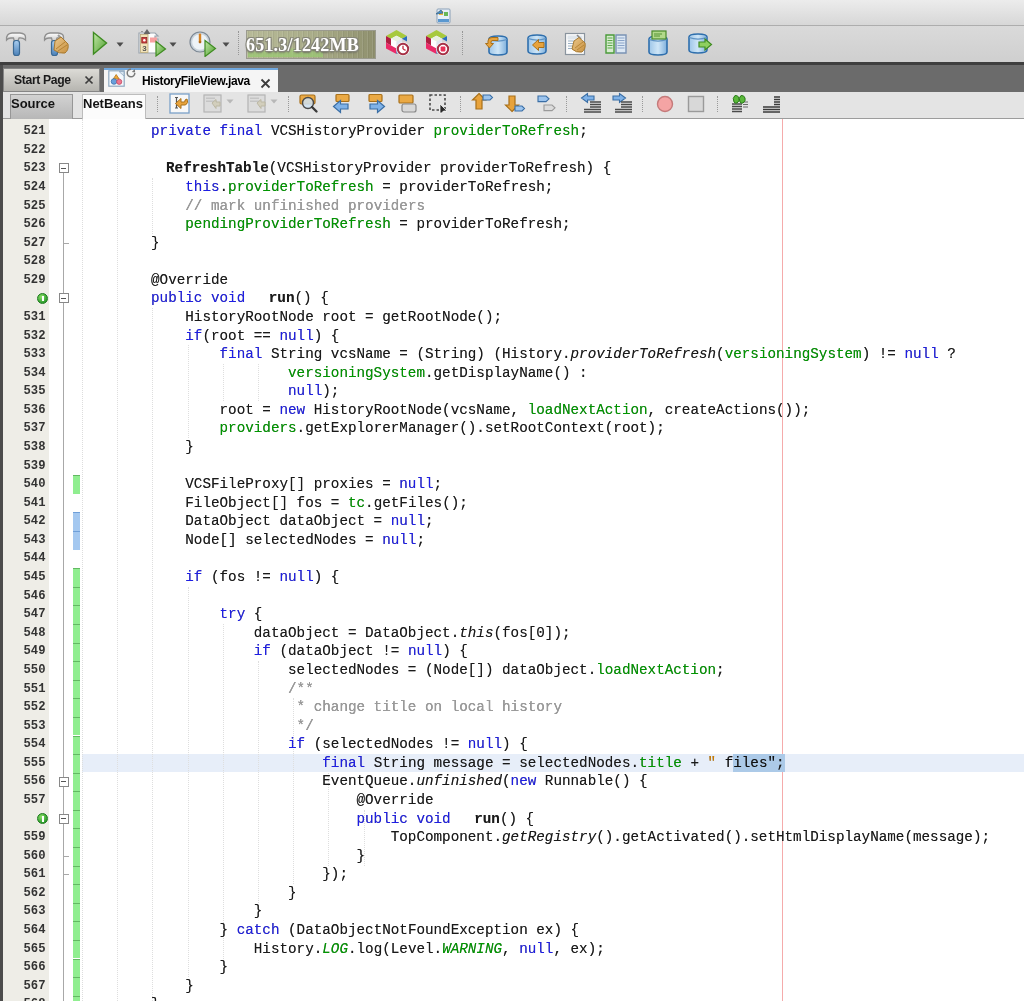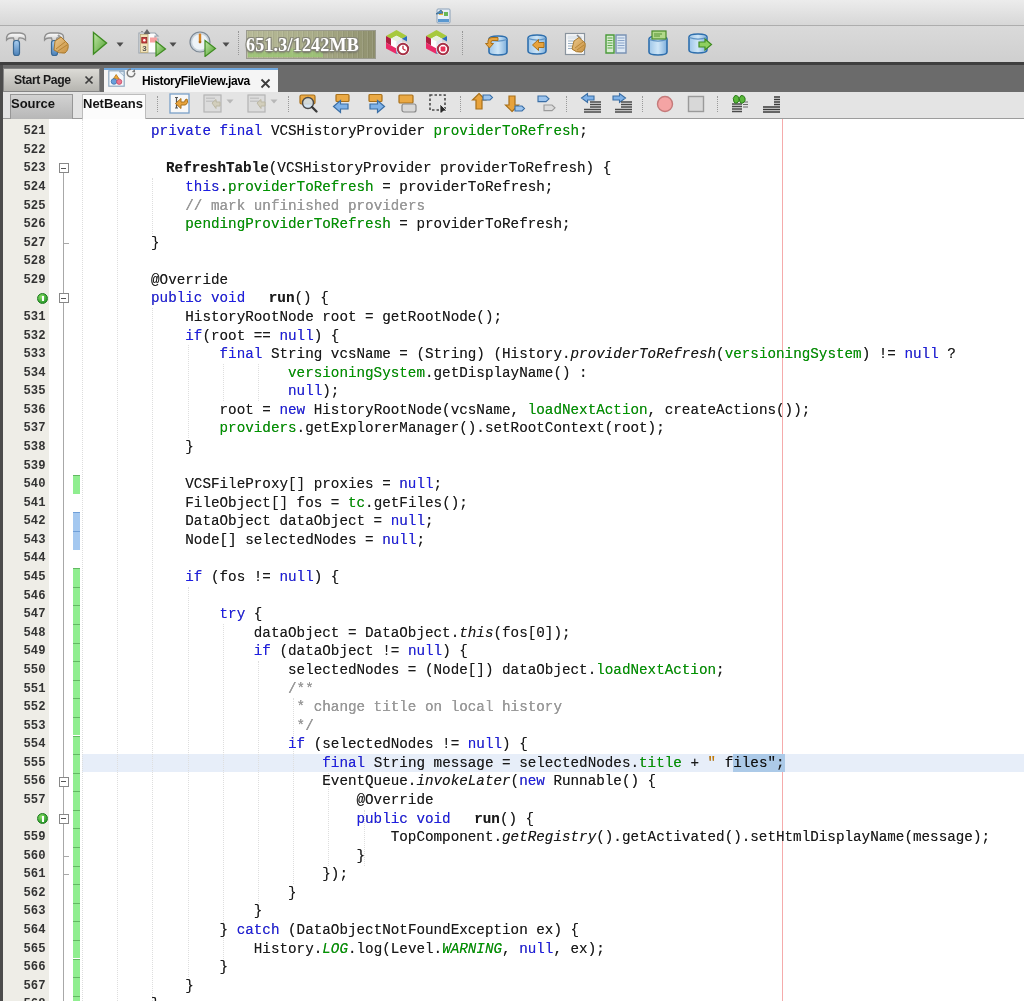--- a/index.html
+++ b/index.html
@@ -211,21 +211,21 @@
 
             <span class="k">try</span> {
                 dataObject = DataObject.<span class="si">this</span>(fos[0]);
                 <span class="k">if</span> (dataObject != <span class="k">null</span>) {
                     selectedNodes = (Node[]) dataObject.<span class="g">loadNextAction</span>;
                     <span class="c">/**</span>
                     <span class="c"> * change title on local history</span>
                     <span class="c"> */</span>
                     <span class="k">if</span> (selectedNodes != <span class="k">null</span>) {
                         <span class="k">final</span> String message = selectedNodes.<span class="g">title</span> + <span class="s">" </span><span class="seltx">files"</span>;
-                        EventQueue.<span class="si">invokeLater</span>(<span class="k">new</span> Runnable() {
+                        EventQueue.<span class="si">unfinished</span>(<span class="k">new</span> Runnable() {
                             @Override
                             <span class="k">public</span> <span class="k">void</span> <span class="m">run</span>() {
                                 TopComponent.<span class="si">getRegistry</span>().getActivated().setHtmlDisplayName(message);
                             }
                         });
                     }
                 }
             } <span class="k">catch</span> (DataObjectNotFoundException ex) {
                 History.<span class="gi">LOG</span>.log(Level.<span class="gi">WARNING</span>, <span class="k">null</span>, ex);
             }

